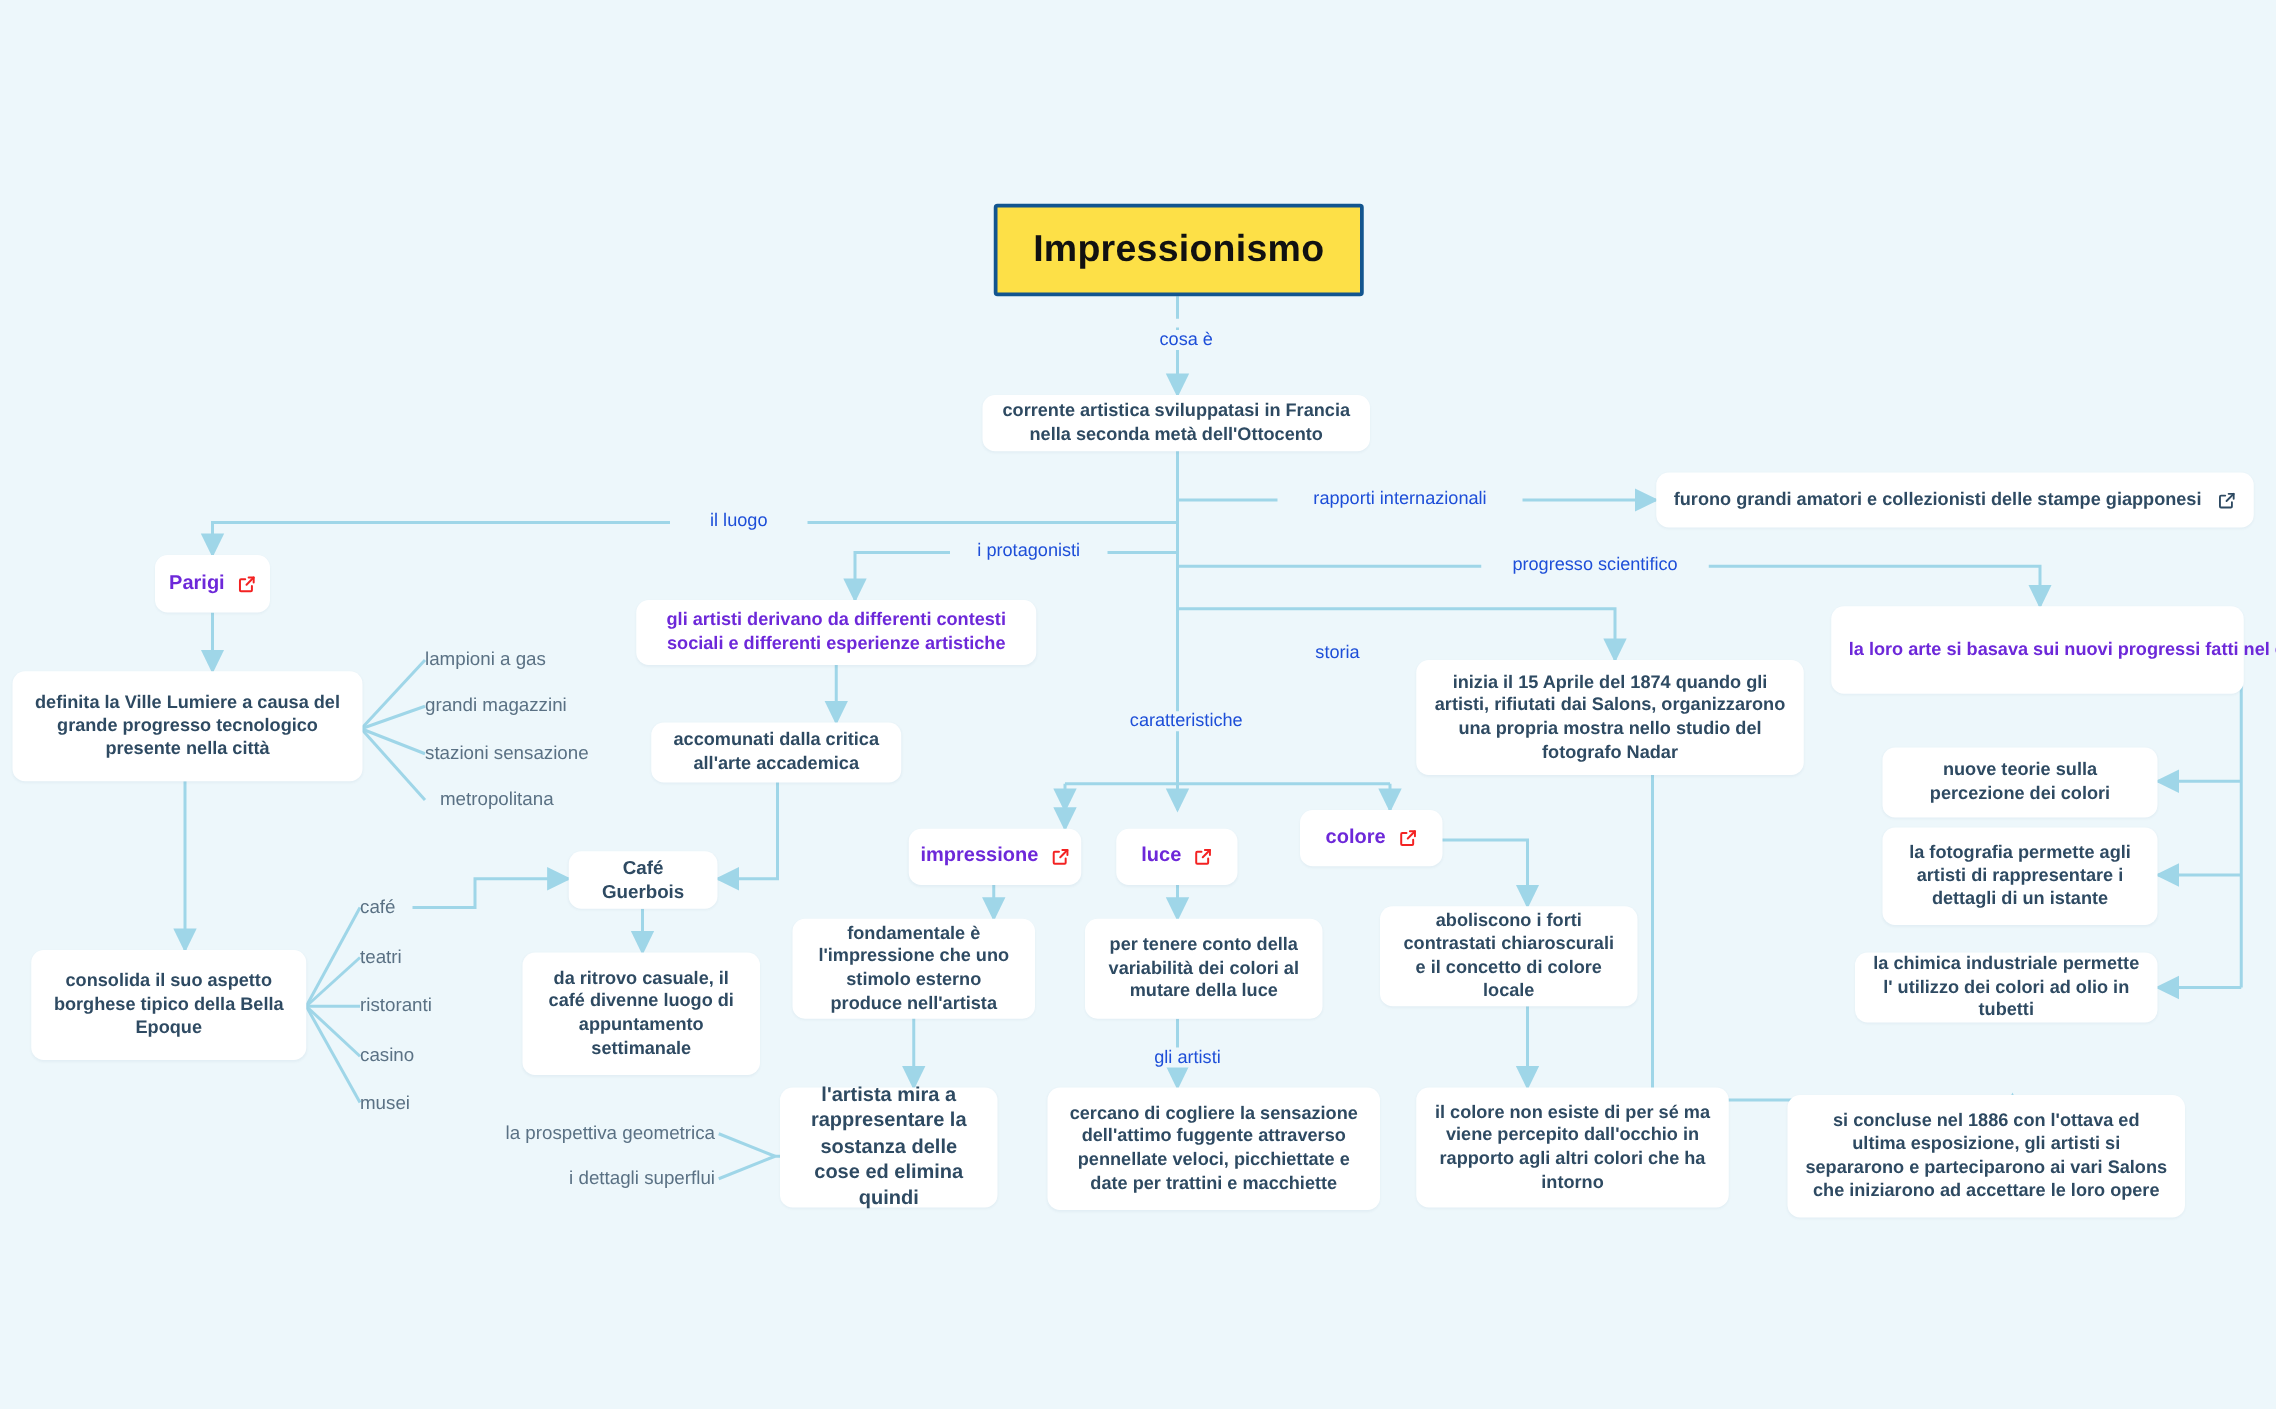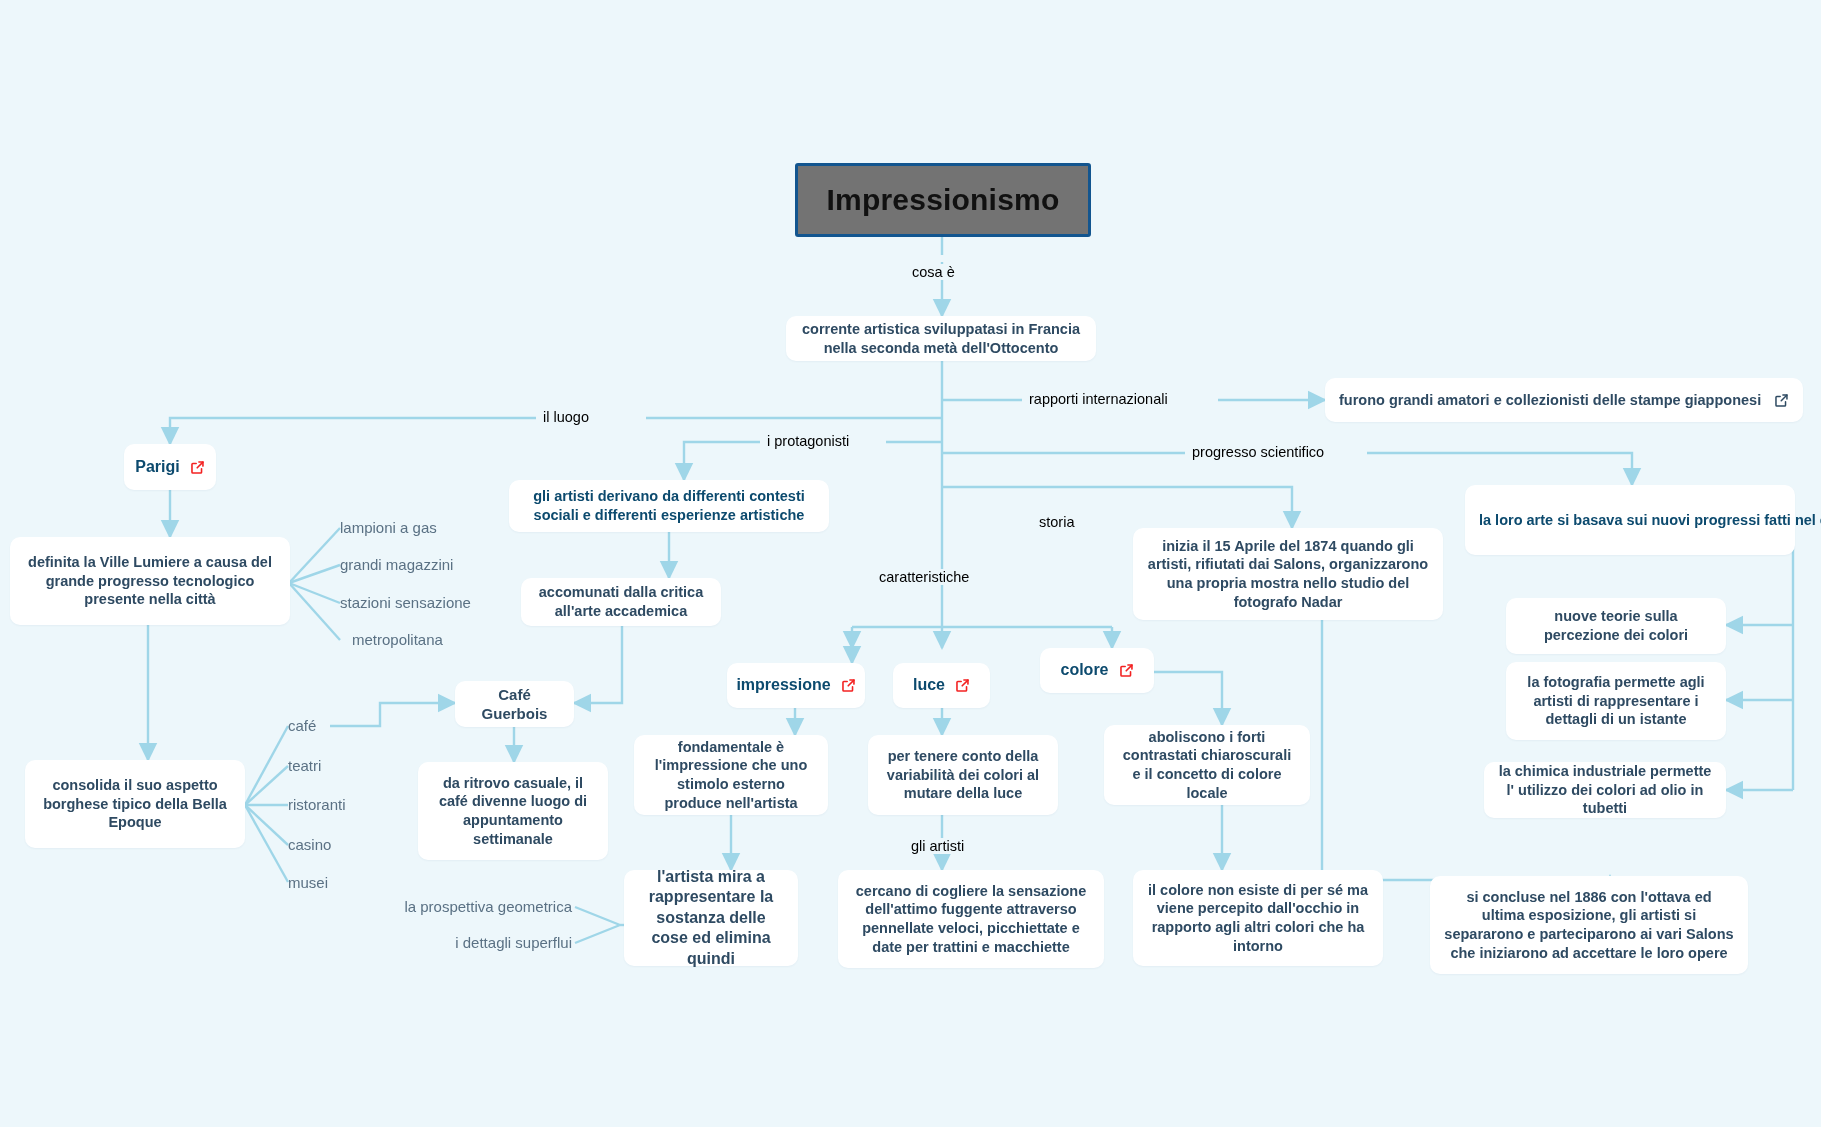--- a/index.html
+++ b/index.html
@@ -22,51 +22,52 @@
     align-items:center;
     justify-content:center;
     text-align:center;
     color:#2e4a62;
     font-weight:bold;
     line-height:1.28;
     padding:9px 14px;
     box-shadow:0 1px 2px rgba(40,80,110,.05);
   }
   .node.root{
-    background:#737373;
+    background:#fde047;
     border:3px solid #12558f;
     border-radius:3px;
     color:#111111;
     font-size:30px;
     font-weight:bold;
     letter-spacing:.2px;
     box-shadow:none;
   }
-  .node.red{color:#0c4a6e;}
+  .node.red{color:#6d28d9;}
   .node.plain{
     background:transparent;
     box-shadow:none;
     color:#5a7184;
     font-weight:normal;
     font-size:15px;
     padding:0;
   }
   .node.linkrow{
     flex-direction:row;
     gap:10px;
     white-space:nowrap;
   }
   .edge-label{
     position:absolute;
-    color:#000000;
+    color:#1d4ed8;
     font-size:14.5px;
     font-weight:normal;
     background:#edf7fb;
     padding:0 7px;
     white-space:nowrap;
+    text-align:center;
   }
   .ext{
     display:inline-block;
     width:15px;height:15px;
     flex:0 0 auto;
   }
   .ext svg{display:block;width:15px;height:15px;}
 </style>
 </head>
 <body>

